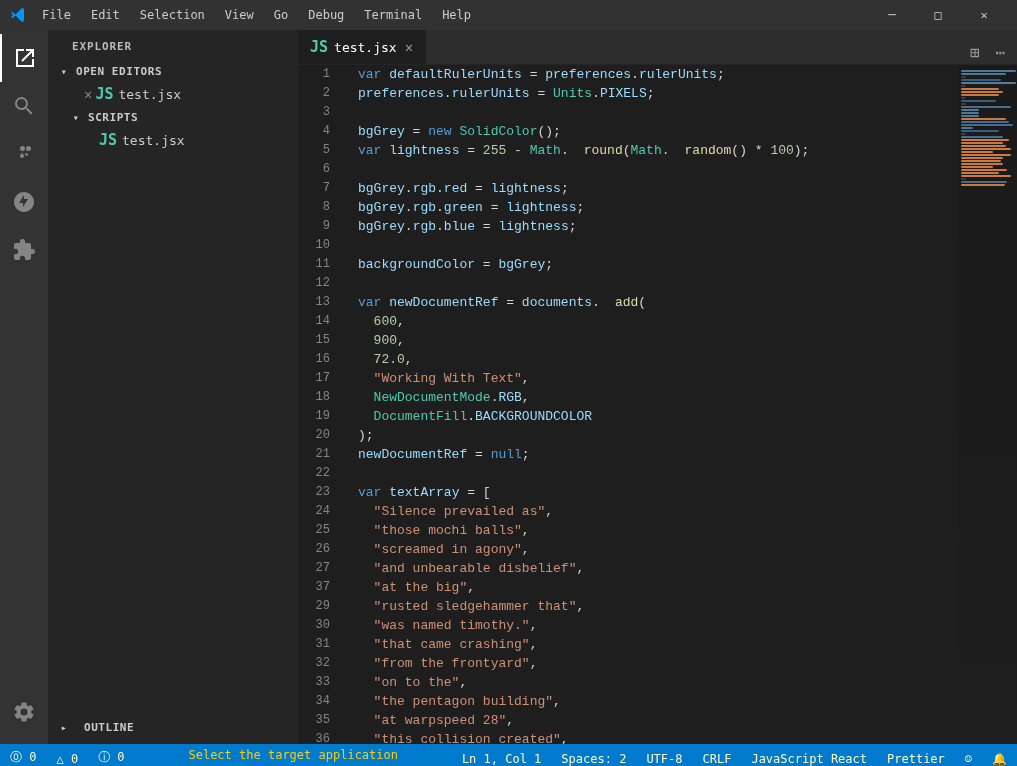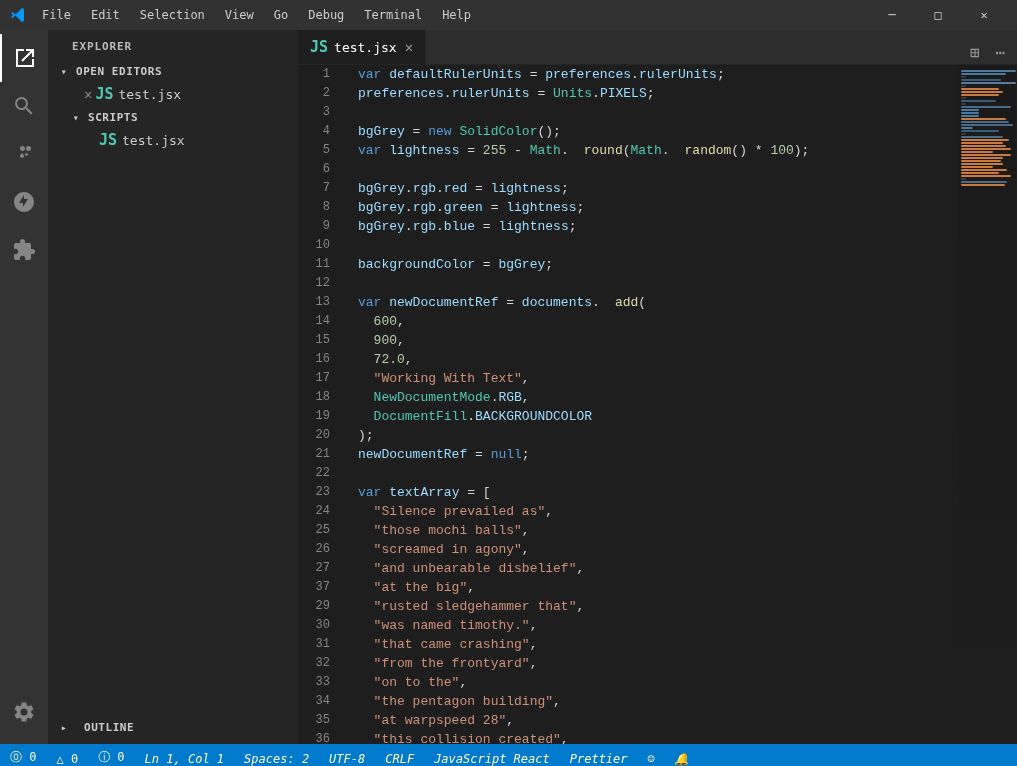--- a/index.html
+++ b/index.html
@@ -311,21 +311,20 @@
       justify-content: center;
     }
     .status-target {
       color: #ffcc02;
       font-size: 12px;
     }
     #status-bar-right {
       display: flex;
       align-items: center;
       height: 100%;
-      font-style: italic;
     }
     #outline-section {
       padding: 6px 8px;
       font-size: 11px;
       font-weight: 700;
       color: #cccccc;
       text-transform: uppercase;
     }
   </style>
 </head>
@@ -664,20 +663,23 @@
     <div class="status-item">
       <span>⓪ 0</span>
     </div>
     <div class="status-item">
       <span>△ 0</span>
     </div>
     <div class="status-item">
       <span>ⓘ 0</span>
     </div>
   </div>
+  <div id="status-bar-center">
+    <span class="status-target">Select the target application</span>
+  </div>
   <div id="status-bar-right">
     <div class="status-item">
       <span>Ln 1, Col 1</span>
     </div>
     <div class="status-item">
       <span>Spaces: 2</span>
     </div>
     <div class="status-item">
       <span>UTF-8</span>
     </div>

